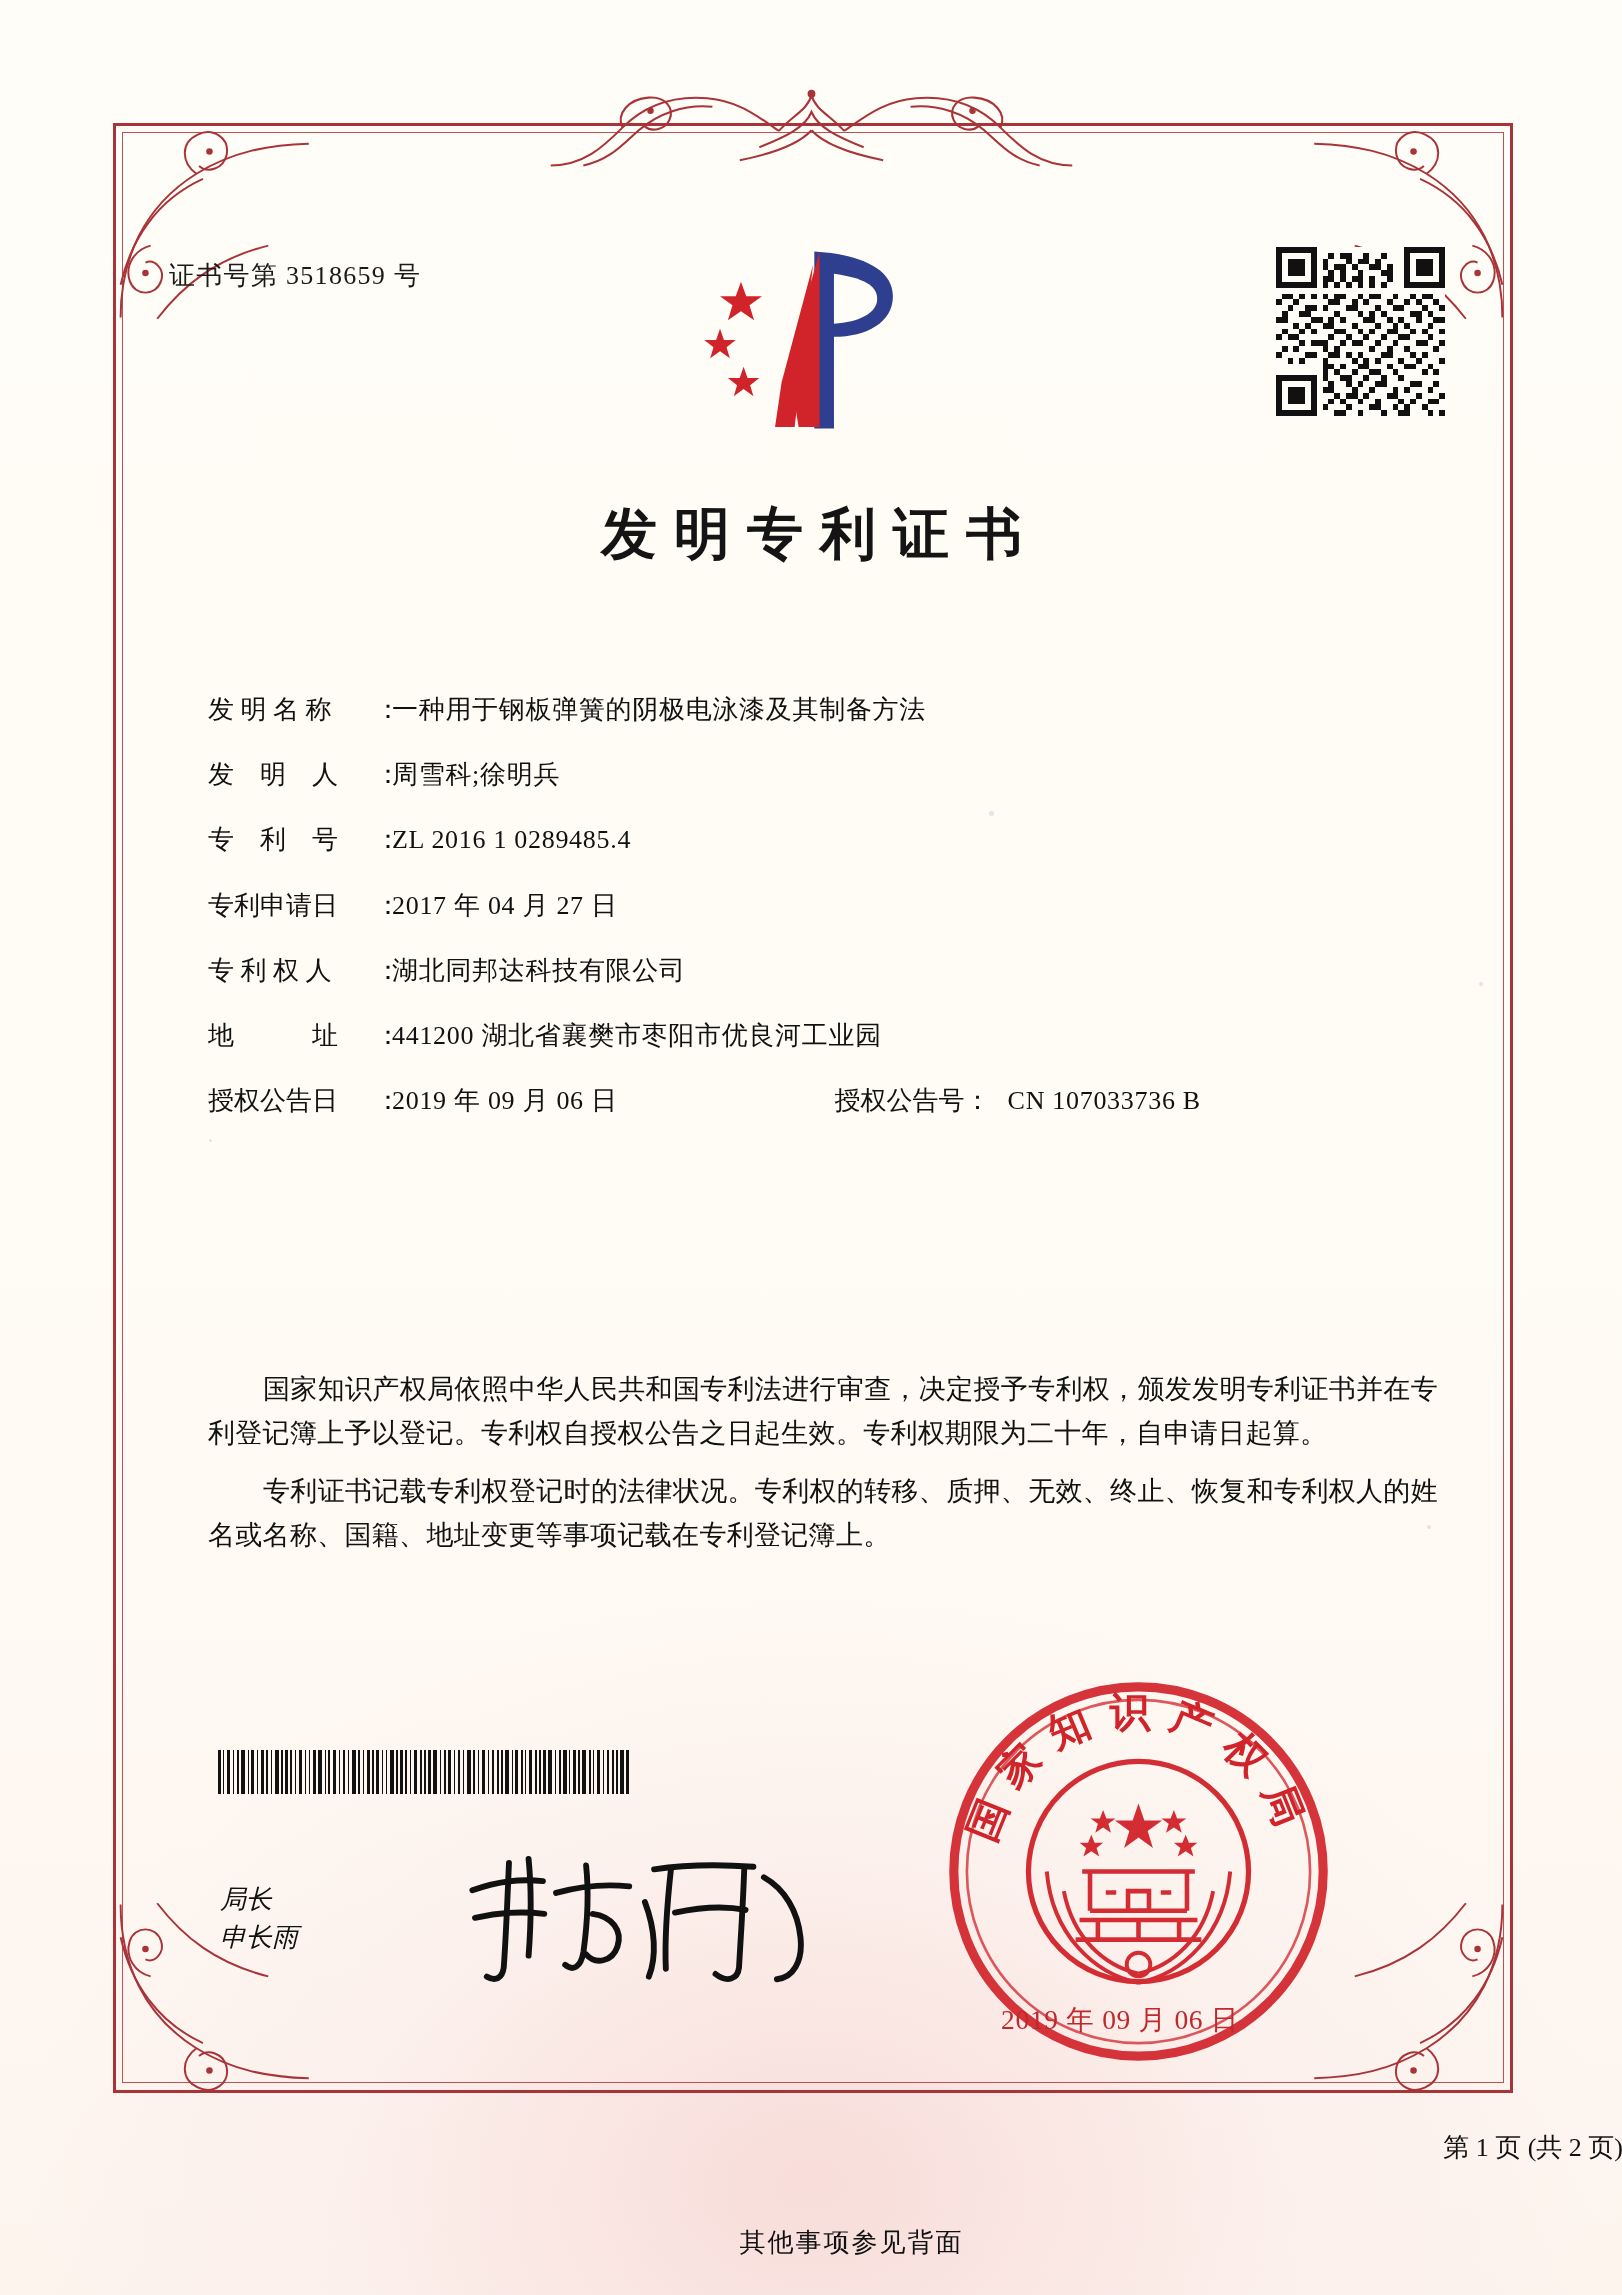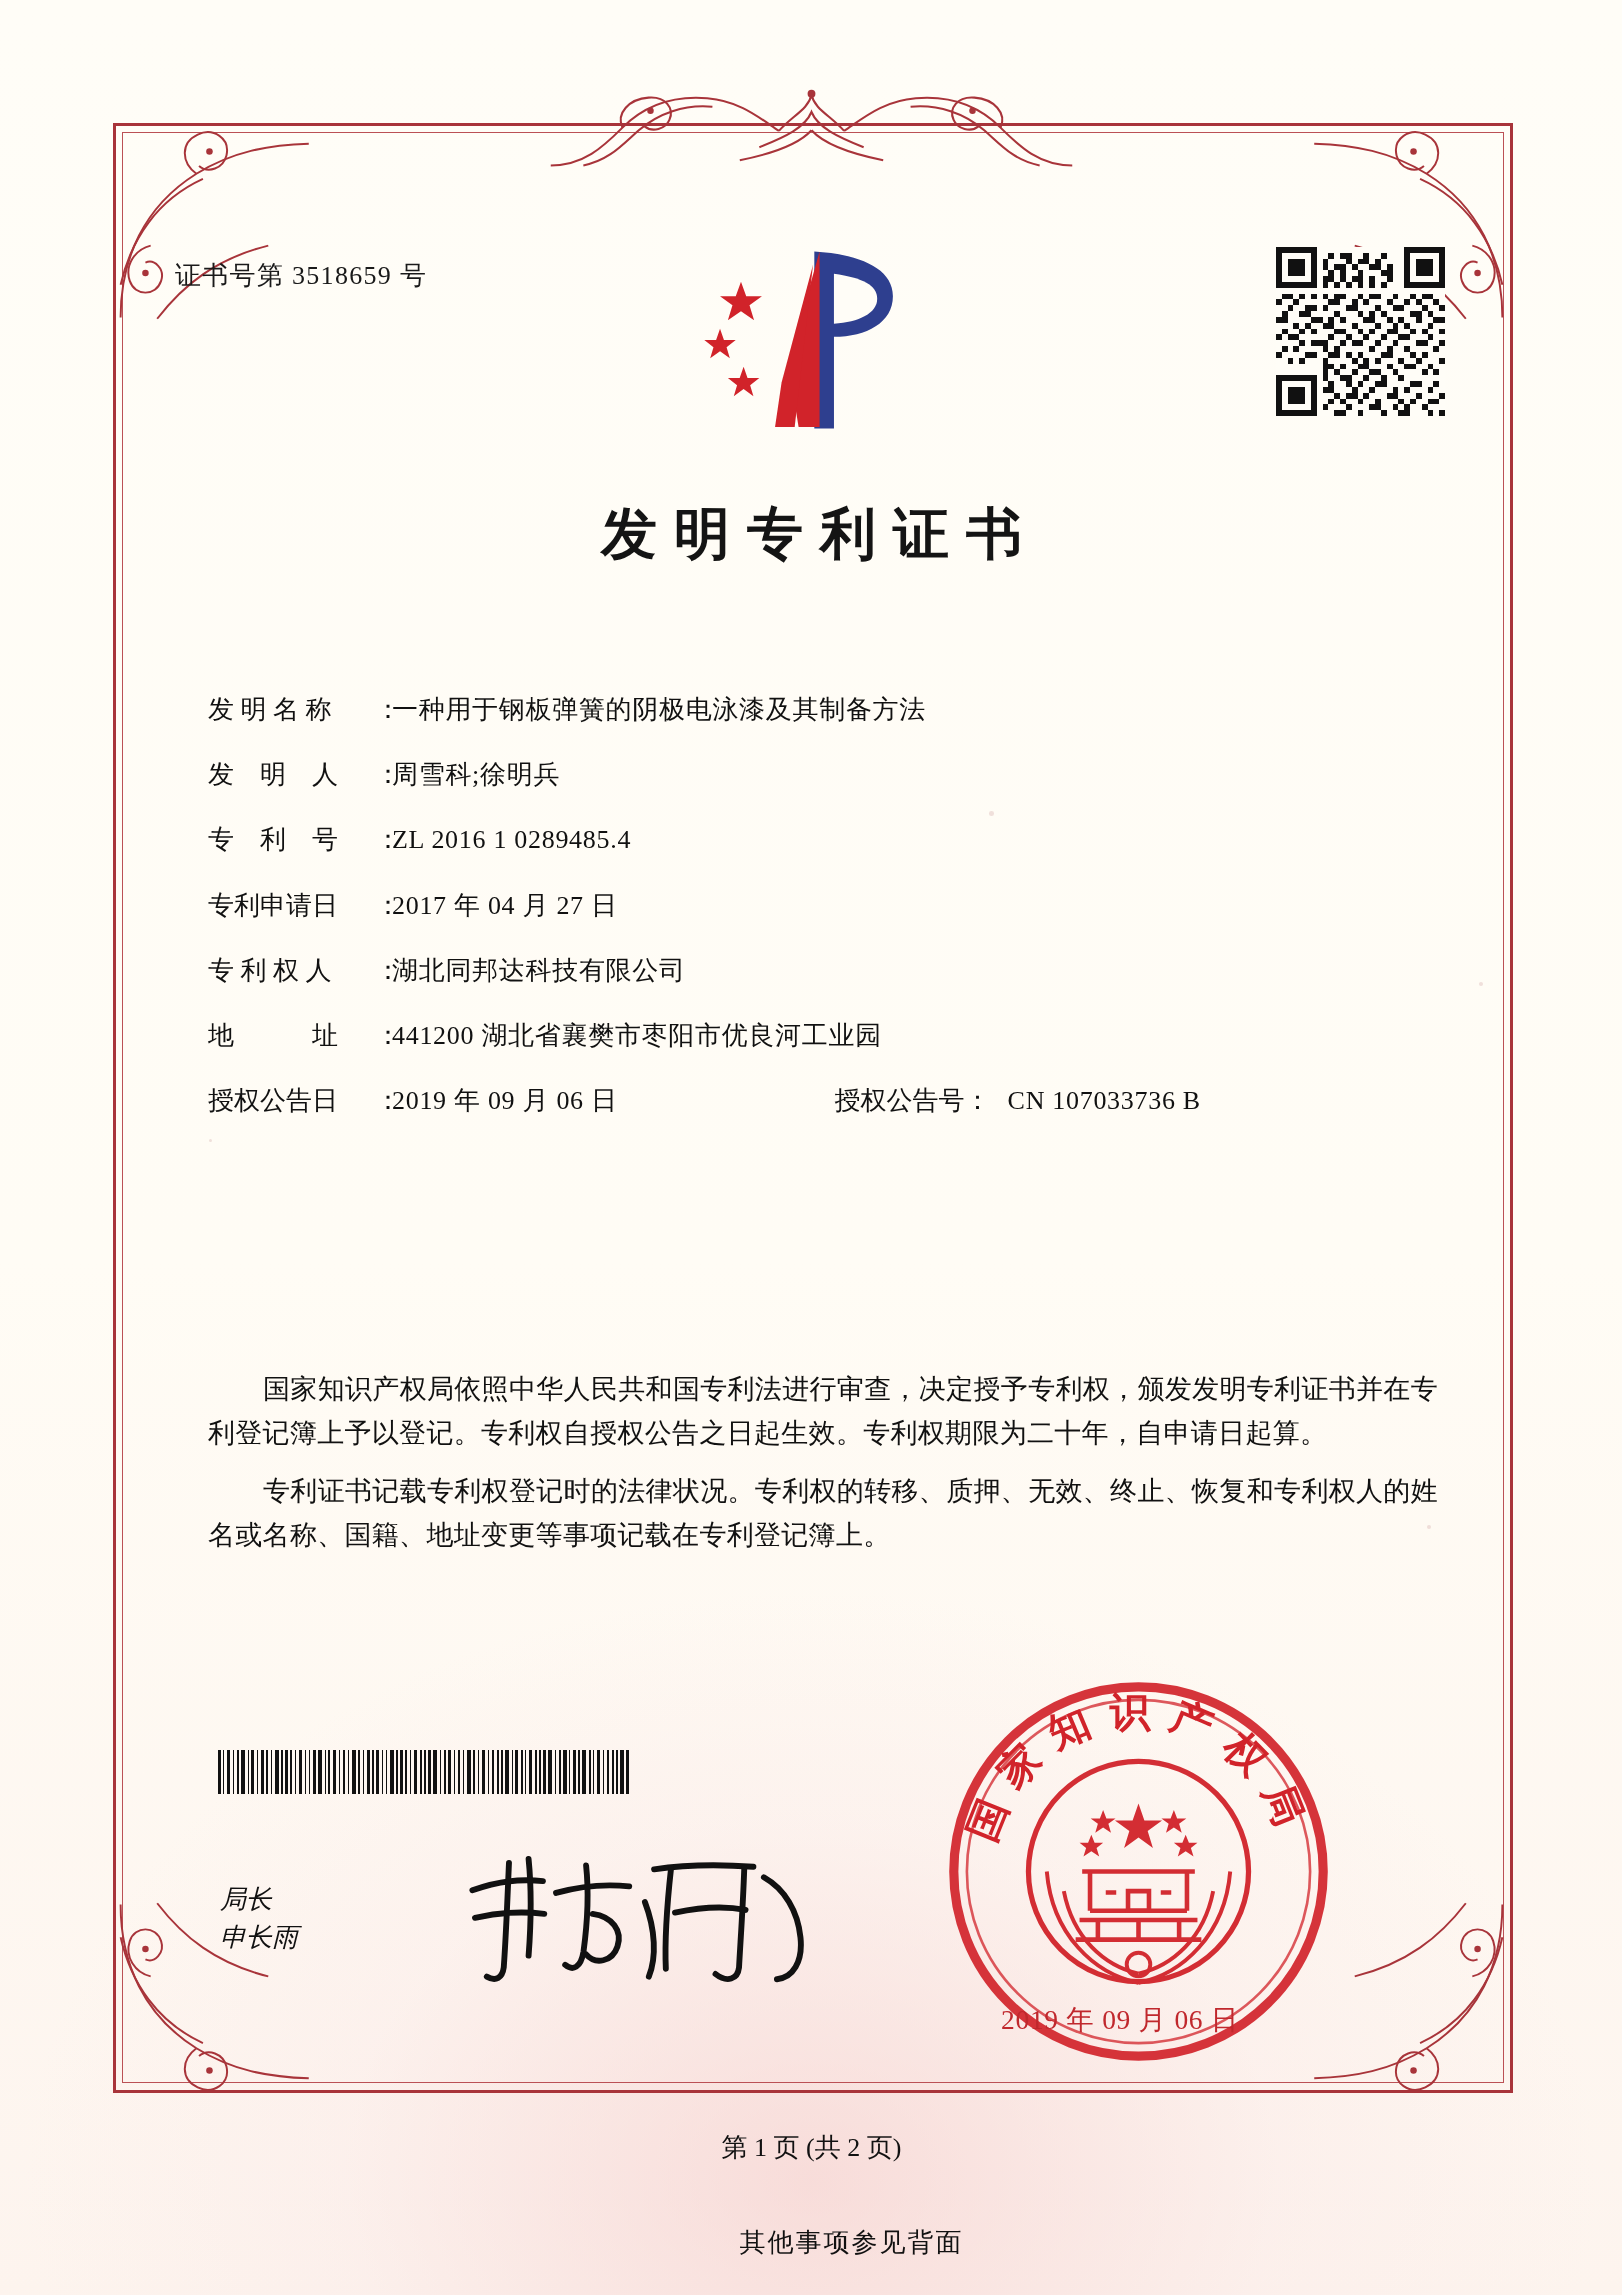--- a/index.html
+++ b/index.html
@@ -43,21 +43,21 @@
     box-sizing: border-box;
   }
 
   
   .flourish { position: absolute; }
   .flourish svg { display: block; }
 
   
   .cert-no {
     position: absolute;
-    left: 175px; top: 258px;
+    left: 169px; top: 258px;
     font-size: 26px;
     letter-spacing: 1.3px;
     color: #1a1a1a;
     white-space: nowrap;
   }
 
   .logo {
     position: absolute;
     left: 703px; top: 245px;
     width: 203px; height: 190px;
@@ -174,21 +174,21 @@
     font-size: 27.5px;
     color: #c0282d;
     letter-spacing: 0.7px;
   }
 
   
   .page-num {
     position: absolute;
     left: 0; top: 2130px;
     width: 1623px;
-    text-align: center;
+    text-align: right;
     font-size: 26px;
     color: #111;
   }
   .back-note {
     position: absolute;
     left: 0; top: 2225px;
     width: 1623px;
     text-align: center;
     font-size: 26px;
     color: #111;

